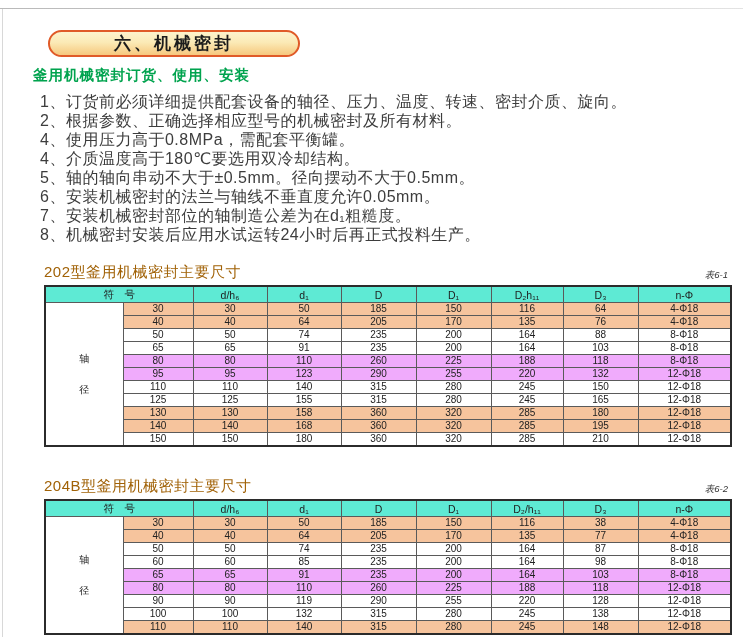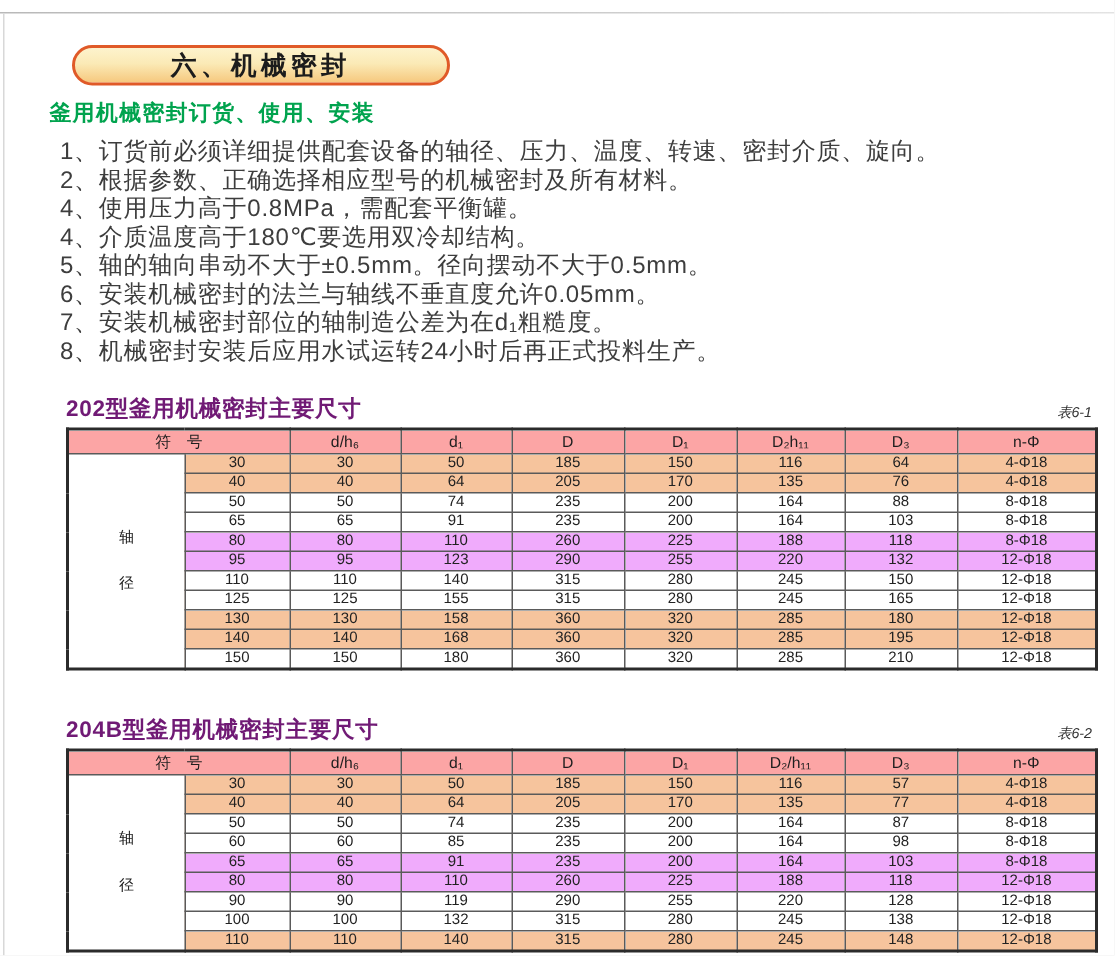--- a/index.html
+++ b/index.html
@@ -15,30 +15,30 @@
     border:2px solid #e05a28;border-radius:15px;
     background:linear-gradient(180deg,#fdf3cd 0%,#fbeab6 45%,#f6c87e 100%);
     display:flex;align-items:flex-end;justify-content:center;
   }
   .banner span{font-size:17px;font-weight:bold;color:#1c1c1c;letter-spacing:3px;}
   .green-head{margin:9px 0 0 33px;font-size:14.5px;font-weight:bold;color:#00a34e;letter-spacing:1px;}
   .instructions{margin:7px 0 0 40px;}
   .instr-line{font-size:16px;color:#3d3d3d;line-height:19px;letter-spacing:0.5px;white-space:nowrap;}
   .tbl-head{margin:19px 0 0 44px;width:686px;display:flex;justify-content:space-between;align-items:flex-end;}
   .tbl-head.second{margin-top:30px;}
-  .tbl-title{font-size:15px;font-weight:bold;color:#701a75;letter-spacing:0.5px;}
+  .tbl-title{font-size:15px;font-weight:normal;color:#a16207;letter-spacing:0.5px;}
   .tbl-label{font-size:9.5px;color:#333;padding-right:2px;font-style:italic;}
   table.dim{
     border-collapse:collapse;table-layout:fixed;width:686px;margin:3px 0 0 44px;
     border:2px solid #2b2b2b;
   }
   table.dim th,table.dim td{
     border:1px solid #5a5a5a;text-align:center;padding:0;overflow:hidden;
   }
-  table.dim th{height:15px;font-size:10.5px;font-weight:normal;color:#1e1e1e;background:#fca5a5;margin-top:30px;}
+  table.dim th{height:15px;font-size:10.5px;font-weight:normal;color:#1e1e1e;background:#5eead4;margin-top:30px;}
   table.dim td{height:12px;line-height:12px;font-size:10px;color:#222;}
   tr.row-orange{background:#f6c49d;}
   tr.row-green{background:#f0abfc;}
   tr.row-white{background:#ffffff;}
   td.axis-cell{background:#ffffff;font-size:11.5px;color:#2a2a2a;vertical-align:middle;}
   td.axis-cell div{line-height:15px;}
   td.axis-cell div + div{margin-top:16px;}
 </style>
 </head>
 <body>
@@ -243,21 +243,21 @@
           <td rowspan="9" class="axis-cell">
             <div>轴</div>
             <div>径</div>
           </td>
           <td>30</td>
           <td>30</td>
           <td>50</td>
           <td>185</td>
           <td>150</td>
           <td>116</td>
-          <td>57</td>
+          <td>38</td>
           <td>4-Φ18</td>
         </tr>
         <tr class="row-orange">
           <td>40</td>
           <td>40</td>
           <td>64</td>
           <td>205</td>
           <td>170</td>
           <td>135</td>
           <td>77</td>

